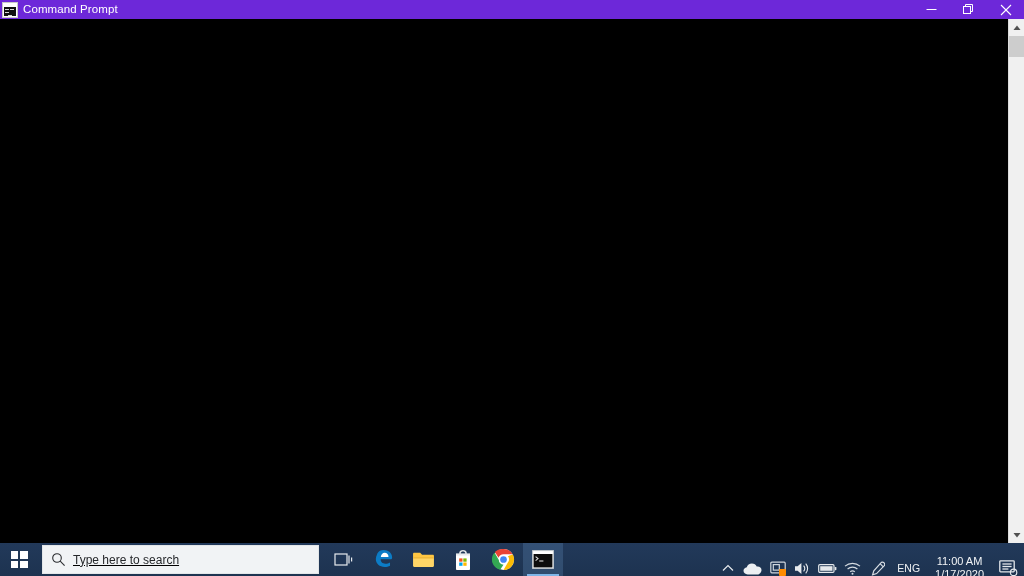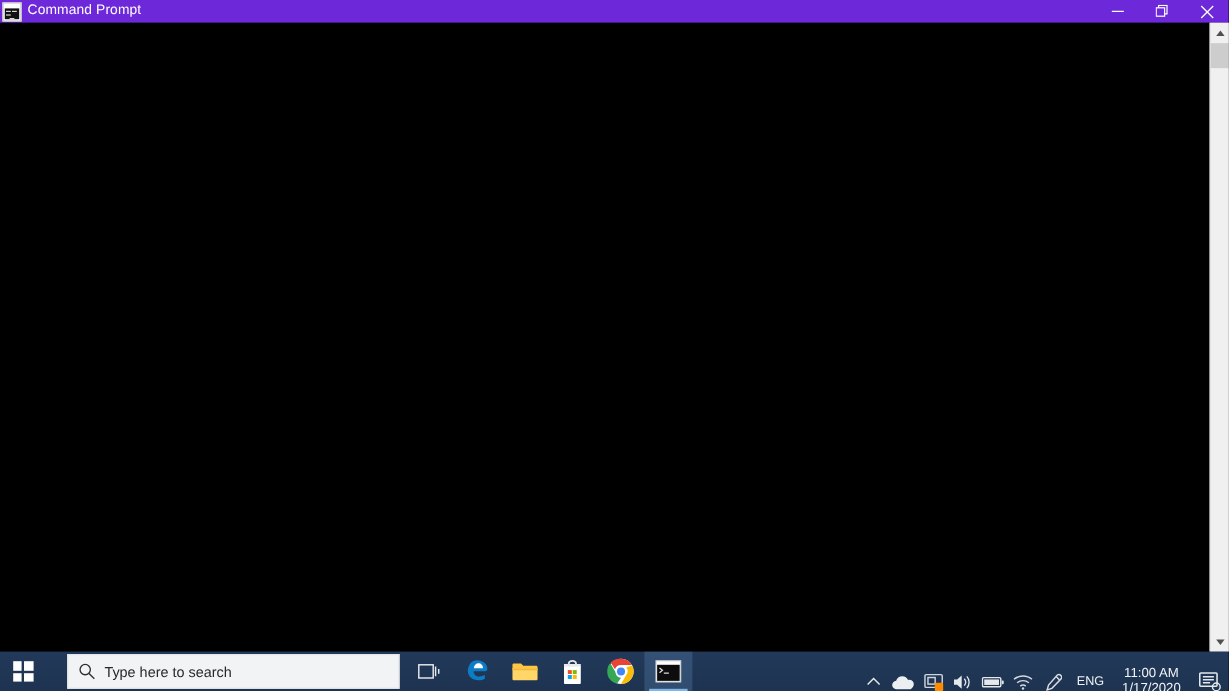--- a/index.html
+++ b/index.html
@@ -189,27 +189,28 @@
     gap: 2px;
   }
   .win-logo i {
     background: #ffffff;
     display: block;
   }
 
   #search-box {
     width: 277px;
     height: 29px;
-    margin-left: 18px;
+    margin-left: 4px;
     background: #f1f3f5;
     display: flex;
     align-items: center;
     flex: 0 0 auto;
     border: 1px solid #e3e6e8;
     box-sizing: border-box;
+    text-decoration: underline;
   }
   #search-icon {
     width: 30px;
     display: flex;
     align-items: center;
     justify-content: center;
     flex: 0 0 auto;
   }
   #search-placeholder {
     color: #26282b;

